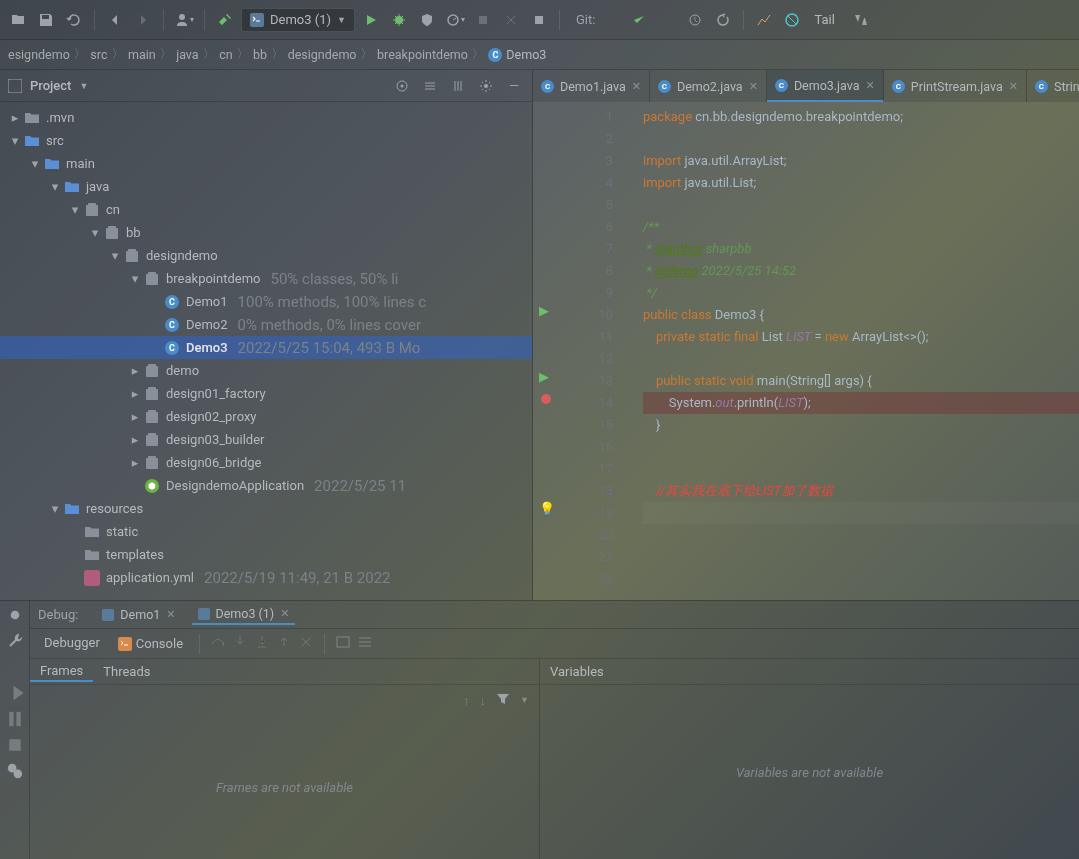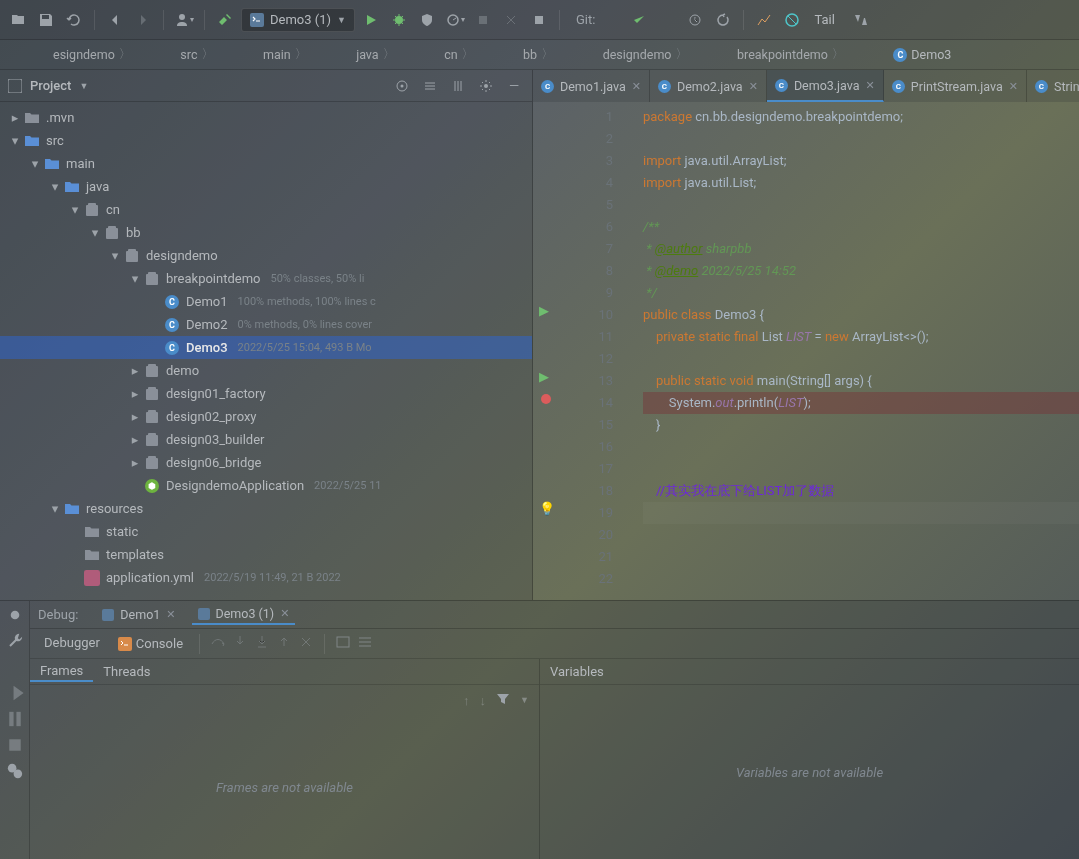--- a/index.html
+++ b/index.html
@@ -11,36 +11,36 @@
 .run-select { display: inline-flex; align-items: center; background: rgba(0,0,0,0.25); border: 1px solid rgba(255,255,255,0.12); border-radius: 3px; padding: 2px 8px; gap: 6px; cursor: pointer; height: 24px; }
 .run-select .icon-mini { width: 14px; height: 14px; }
 .git-label { color: #9da3a9; margin-left: 8px; }
 .green { color: #6fbd6f; }
 .teal { color: #4fc5c9; }
 .orange-i { color: #e0a060; }
 .red-i { color: #d86f6f; }
 
 .breadcrumb { height: 30px; display: flex; align-items: center; padding: 0 8px; gap: 4px; font-size: 12.5px; background: rgba(45,50,55,0.25); border-bottom: 1px solid rgba(0,0,0,0.2); }
 .breadcrumb .chev { color: #7a8085; }
-.breadcrumb .crumb { color: #a5a9ad; cursor: pointer; margin-left: 45px; }
+.breadcrumb .crumb { color: #a5a9ad; cursor: pointer; }
 .breadcrumb .crumb.last { color: #b5b9bd; display: inline-flex; align-items: center; gap: 4px; }
 
 .mid { display: flex; height: 530px; }
 .proj-panel { width: 533px; display: flex; flex-direction: column; background: rgba(40,45,50,0.2); border-right: 1px solid rgba(0,0,0,0.25); overflow: hidden; }
 .proj-head { height: 32px; display: flex; align-items: center; padding: 0 8px; gap: 8px; border-bottom: 1px solid rgba(0,0,0,0.2); }
 .proj-head svg { width: 14px; height: 14px; }
 .proj-head .title { font-weight: 500; }
 .proj-head .spacer { flex: 1; }
 .proj-head .hb { width: 20px; height: 20px; display: inline-flex; align-items: center; justify-content: center; cursor: pointer; color: #9da3a9; }
 .tree { flex: 1; overflow: hidden; padding-top: 4px; }
 .row { height: 23px; display: flex; align-items: center; white-space: nowrap; cursor: pointer; }
 .row .chev-t { width: 14px; height: 14px; display: inline-flex; align-items: center; justify-content: center; color: #9da3a9; }
 .row .fi { width: 16px; height: 16px; margin: 0 6px 0 2px; display: inline-flex; align-items: center; justify-content: center; }
 .row .lbl { color: #b5b9bd; }
-.row .meta { color: #7a8288; margin-left: 10px; font-size: 11px; }
+.row .meta { color: #7a8288; margin-left: 10px; font-size: 15px; }
 .row.selected { background: rgba(47,101,202,0.55); }
 .row.selected .lbl { color: #e8e8e8; font-weight: 500; }
 .pad-0 { padding-left: 8px; } .pad-1 { padding-left: 28px; } .pad-2 { padding-left: 48px; }
 .pad-3 { padding-left: 68px; } .pad-4 { padding-left: 88px; } .pad-5 { padding-left: 108px; }
 .pad-6 { padding-left: 128px; } .pad-7 { padding-left: 148px; }
 .folder-i svg { fill: #8a9099; }
 .folder-src svg { fill: #5a8fd6; }
 .class-i { width:14px;height:14px;border-radius:50%;background:#4a8cc9;display:inline-flex;align-items:center;justify-content:center;font-size:9px;color:#fff;font-weight:bold; }
 .spring-i { width:14px;height:14px;border-radius:50%;background:#6db33f;display:inline-flex;align-items:center;justify-content:center;font-size:9px;color:#fff; }
 
@@ -53,21 +53,21 @@
 .editor-body { flex: 1; display: flex; overflow: hidden; font-family: 'JetBrains Mono', Consolas, monospace; font-size: 13px; }
 .gutter { width: 62px; text-align: right; padding: 4px 10px 0 0; color: #6a7278; user-select: none; position: relative; }
 .gutter .ln { height: 22px; line-height: 22px; position: relative; }
 .gut-extra { width: 28px; }
 .fold-col { width: 14px; padding-top: 4px; }
 .fold-col div { height: 22px; }
 .code { flex: 1; padding: 4px 0 0 6px; overflow: hidden; }
 .code .cl { height: 22px; line-height: 22px; white-space: pre; }
 .code .cl.bp-line { background: rgba(120,50,55,0.45); }
 .code .cl.curr { background: rgba(255,255,255,0.03); }
-.k { color: #cc7832; } .com { color: #6d28d9; }
+.k { color: #cc7832; } .com { color: #ef4444; font-style: italic; }
 .fld { color: #9876aa; font-style: italic; } .doc { color: #629755; font-style: italic; }
 .doctag { color: #4d7c0f; font-style: italic; text-decoration: underline; }
 .plain { color: #a9b7c6; }
 
 .debug-panel { height: 259px; display: flex; background: rgba(40,45,50,0.25); border-top: 1px solid rgba(0,0,0,0.25); justify-content: space-between; }
 .debug-side { width: 30px; display: flex; flex-direction: column; align-items: center; padding-top: 4px; gap: 6px; border-right: 1px solid rgba(0,0,0,0.2); }
 .debug-side .sb { width: 20px; height: 20px; display: inline-flex; align-items: center; justify-content: center; cursor: pointer; color: #9da3a9; }
 .debug-main { flex: 1; display: flex; flex-direction: column; overflow: hidden; }
 .debug-tabs-row { height: 28px; display: flex; align-items: center; padding: 0 8px; gap: 10px; border-bottom: 1px solid rgba(0,0,0,0.2); }
 .debug-tabs-row .dtab { display: inline-flex; align-items: center; gap: 6px; padding: 2px 6px; cursor: pointer; font-size: 12.5px; }

